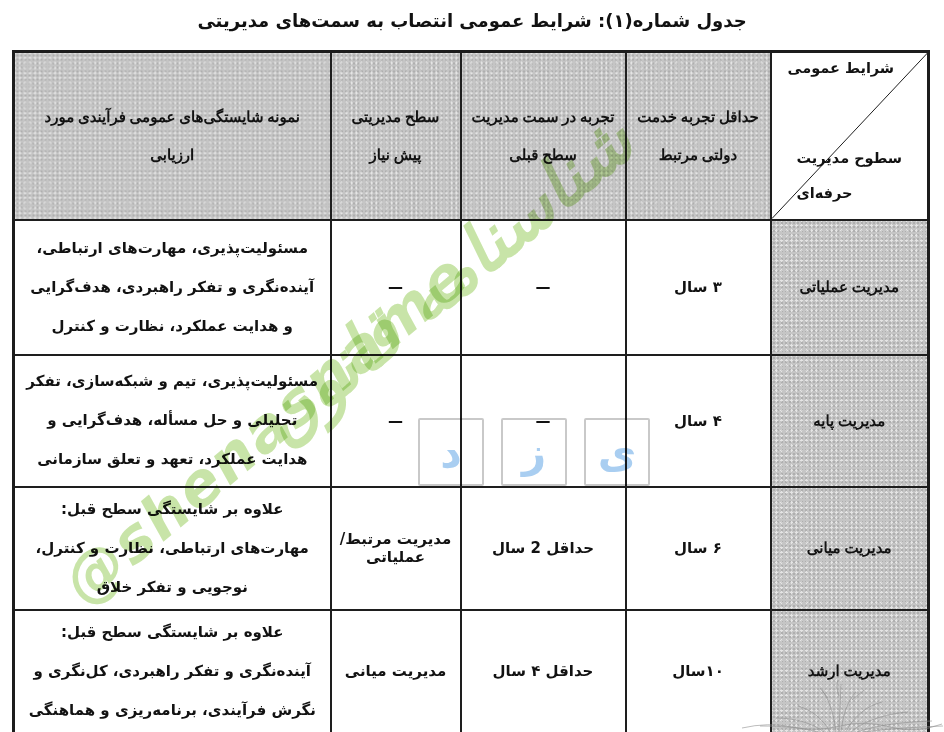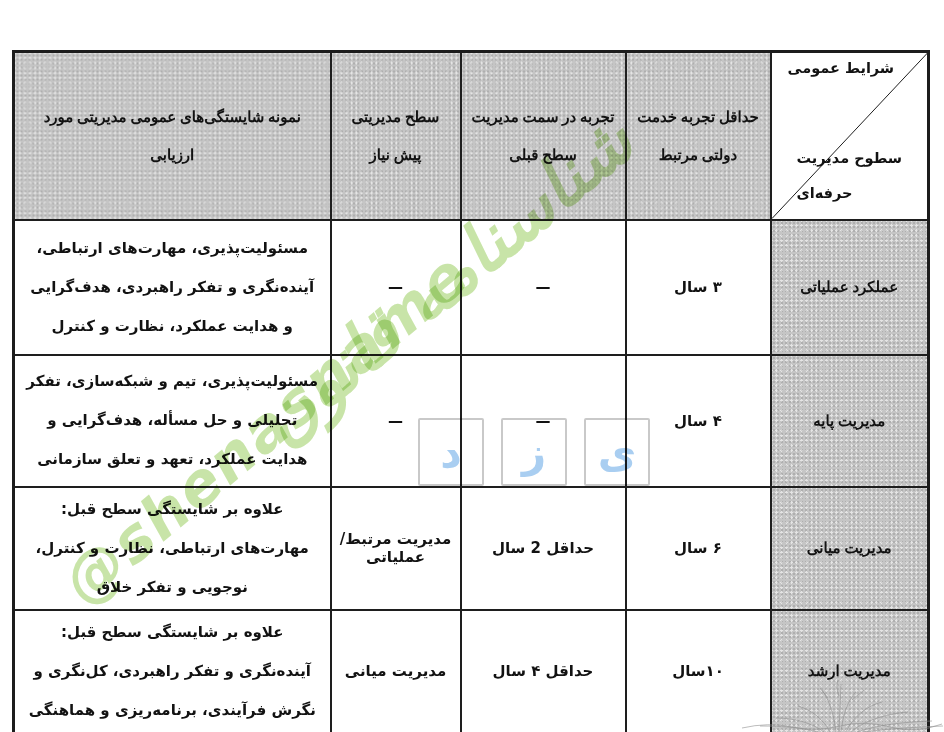--- a/index.html
+++ b/index.html
@@ -77,20 +77,21 @@
   }
 
   .sketch { position:absolute; left:740px; top:676px; z-index:4; pointer-events:none; }
   .sketch path { fill:none; stroke:#8f8f8f; stroke-width:0.8; opacity:0.75; }
 </style>
 </head>
 <body>
 
 <div class="page">
 
+  <div class="doc-title">جدول شماره(۱): شرایط عمومی انتصاب به سمت‌های مدیریتی</div>
 
   <table class="grid" dir="rtl">
     <colgroup>
       <col style="width:158px">
         <col style="width:145px">
         <col style="width:165px">
         <col style="width:130px">
         <col style="width:317px">
     </colgroup>
     <tbody>
@@ -98,25 +99,25 @@
       <td class="corner">
         <svg class="diag" viewBox="0 0 100 100" preserveAspectRatio="none">
           <line x1="0" y1="100" x2="100" y2="0" stroke="#1e1e1e" stroke-width="1" vector-effect="non-scaling-stroke"></line>
         </svg>
         <span class="corner-top">شرایط عمومی</span>
         <span class="corner-bottom">سطوح مدیریت حرفه‌ای</span>
       </td>
       <td class="shaded hdr">حداقل تجربه خدمت دولتی مرتبط</td>
       <td class="shaded hdr">تجربه در سمت مدیریت سطح قبلی</td>
       <td class="shaded hdr">سطح مدیریتی پیش نیاز</td>
-      <td class="shaded hdr">نمونه شایستگی‌های عمومی مدیریتی مورد ارزیابی</td>
+      <td class="shaded hdr">نمونه شایستگی‌های عمومی فرآیندی مورد ارزیابی</td>
     </tr>
 
     <tr style="height:135px">
-      <td class="shaded level">عملکرد عملیاتی</td>
+      <td class="shaded level">مدیریت عملیاتی</td>
       <td class="val">۳ سال</td>
       <td class="val">—</td>
       <td class="val">—</td>
       <td class="comp">مسئولیت‌پذیری، مهارت‌های ارتباطی، آینده‌نگری و تفکر راهبردی، هدف‌گرایی و هدایت عملکرد، نظارت و کنترل</td>
     </tr>
 
     <tr style="height:132px">
       <td class="shaded level">مدیریت پایه</td>
       <td class="val">۴ سال</td>
       <td class="val">—</td>

